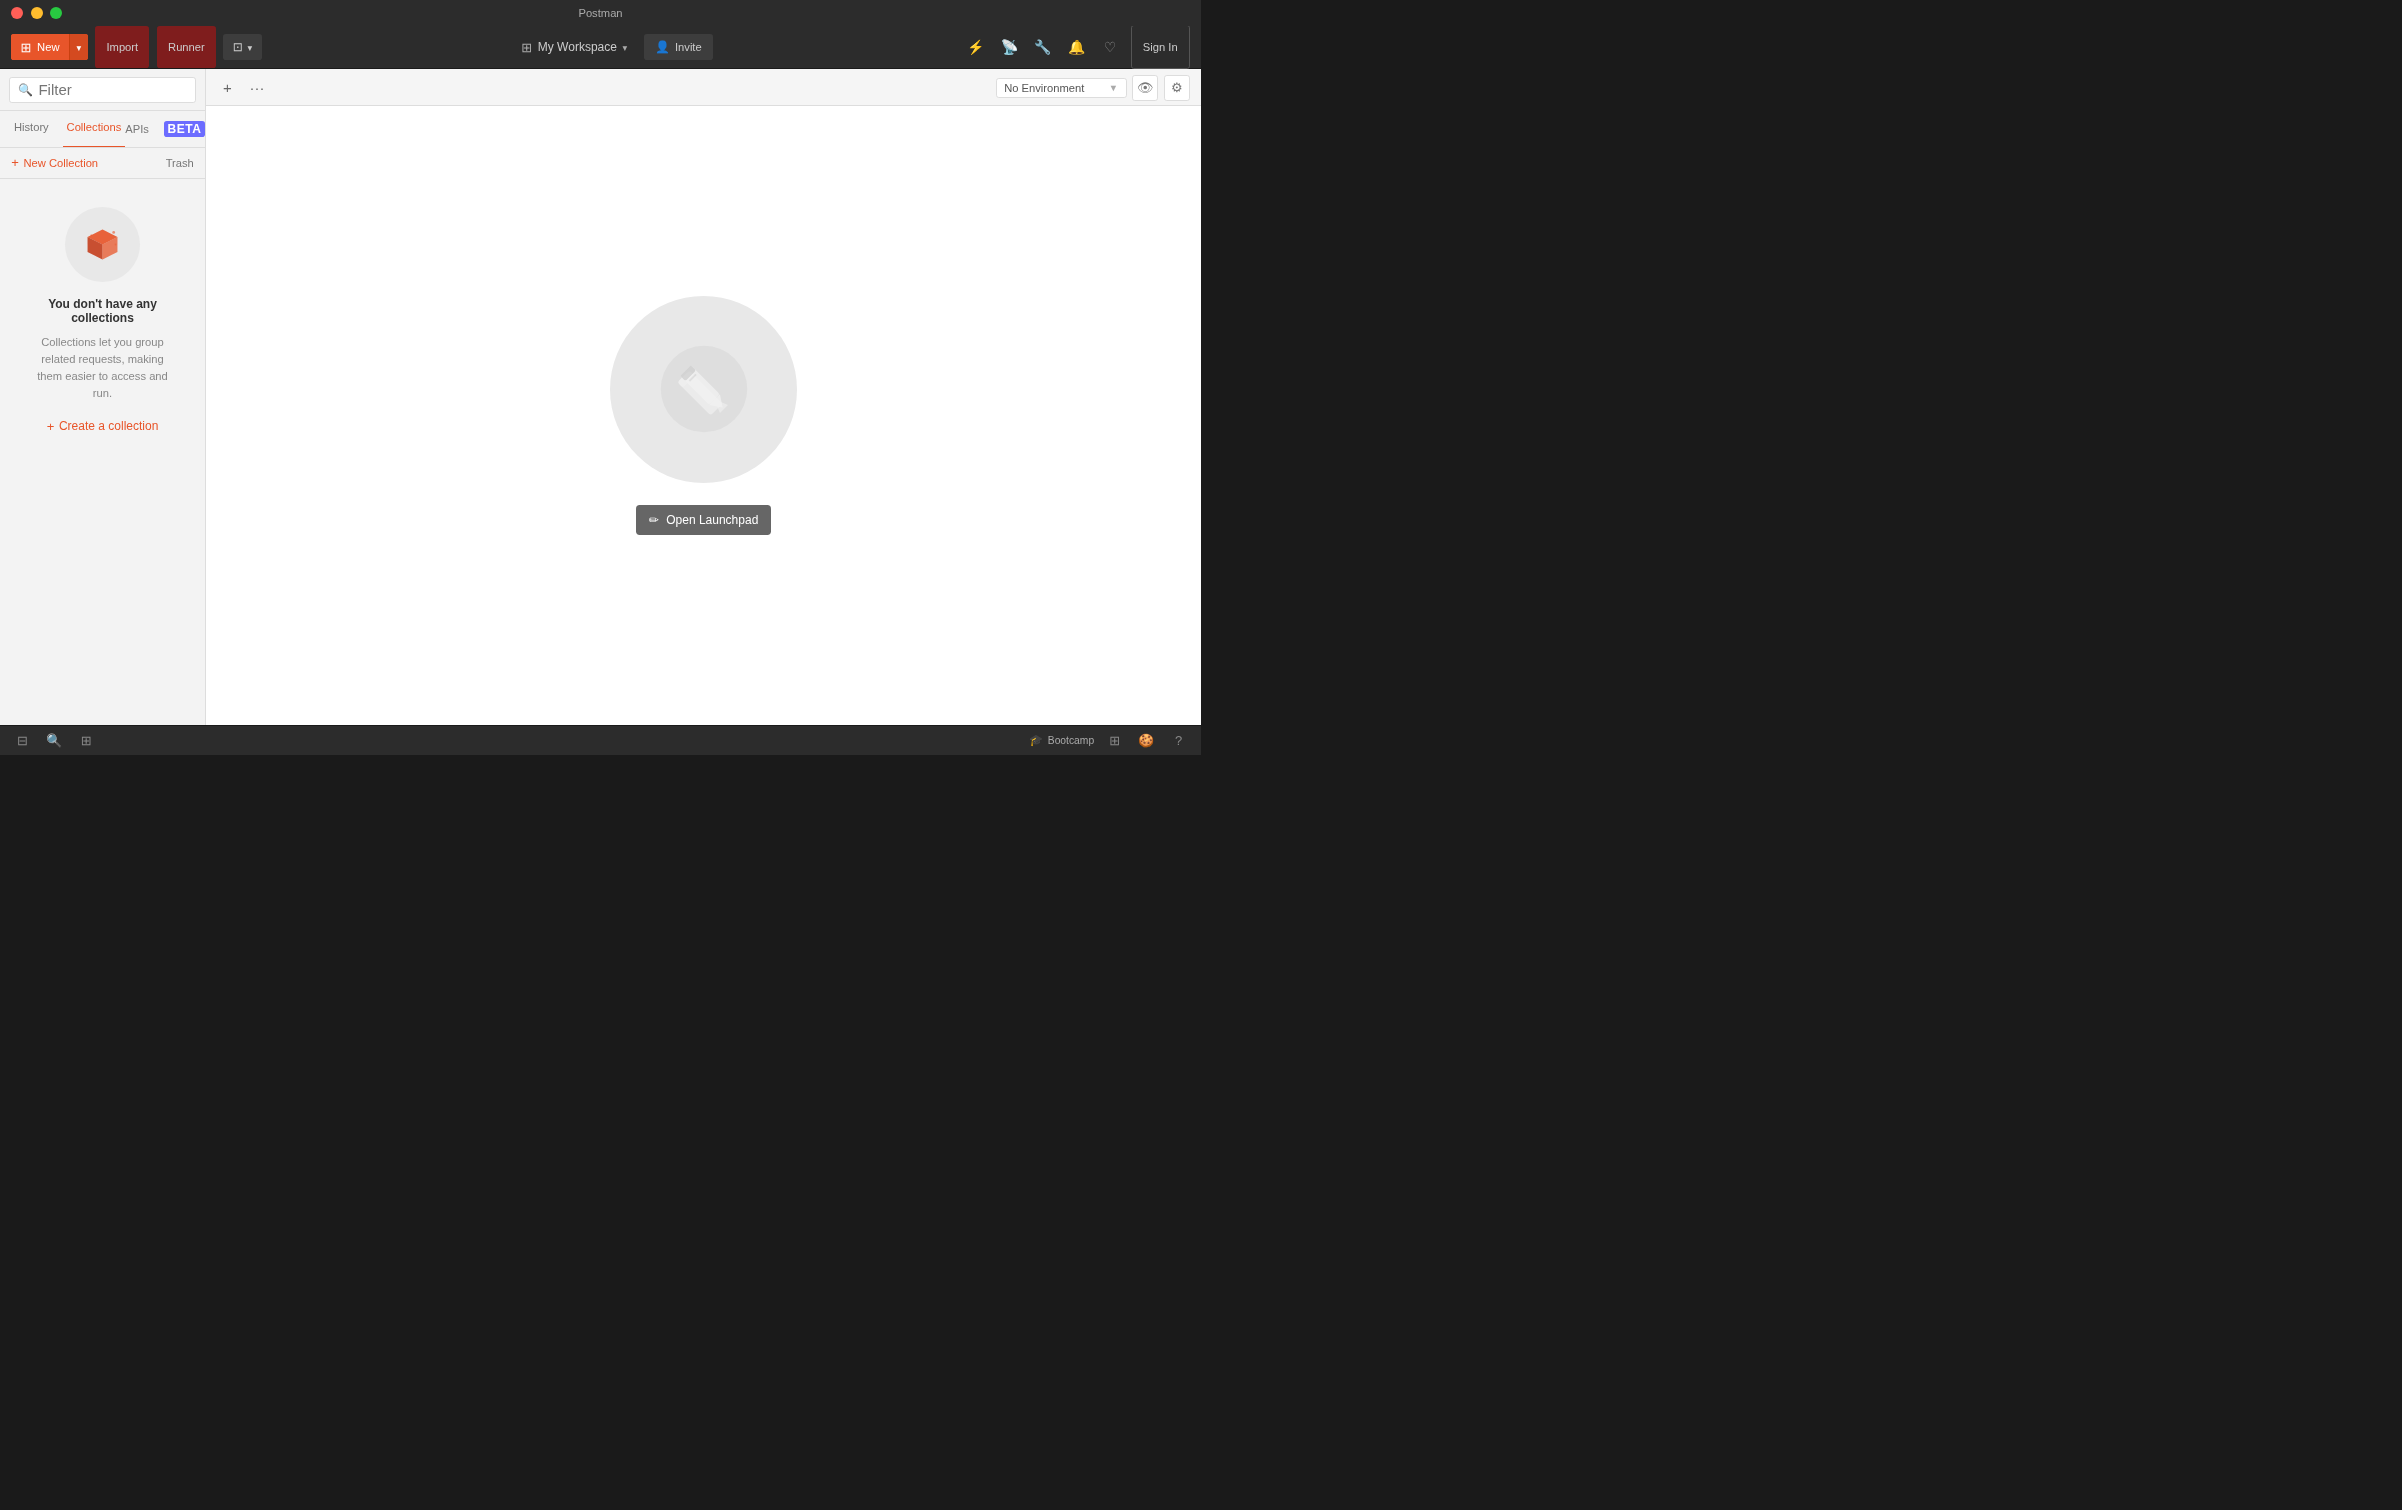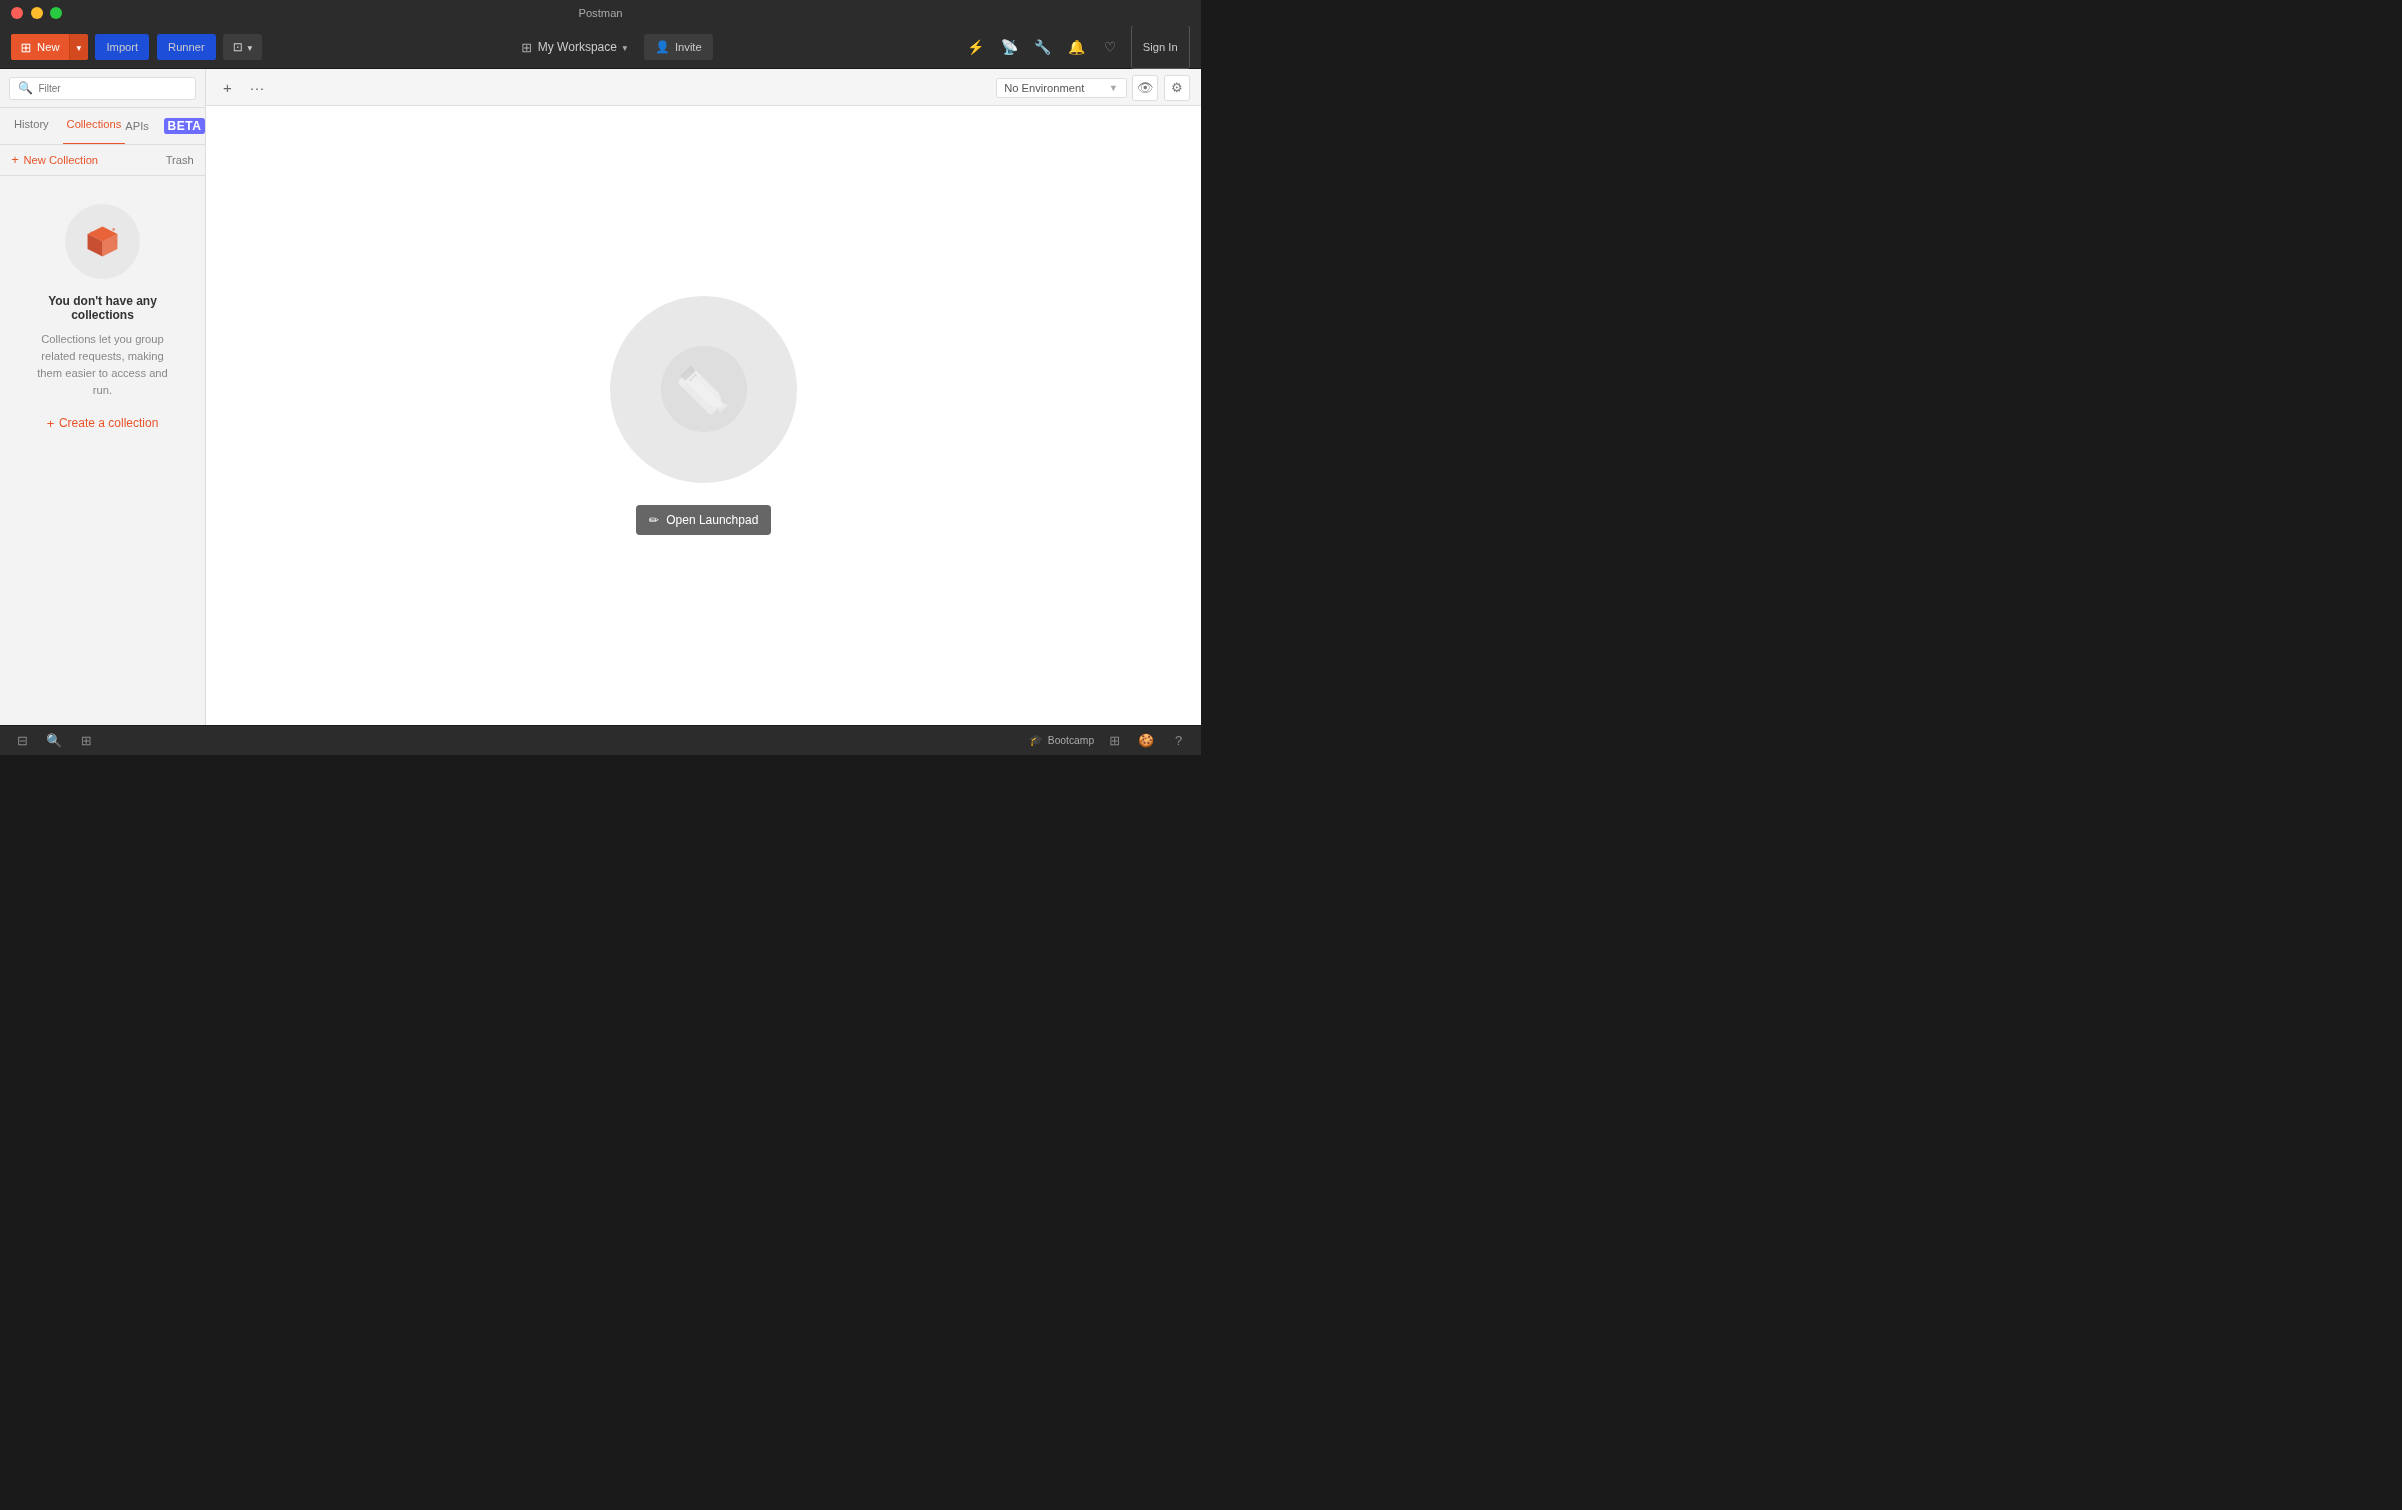--- a/index.html
+++ b/index.html
@@ -81,25 +81,25 @@
       display: flex;
       align-items: center;
       padding: 0 6.6px;
       height: 100%;
       background: #d44a20;
       border-left: 0.9px solid #c94010;
       color: white;
       font-size: 9.4px;
     }
     .btn-gray {
-      background: #1d4ed8;
+      background: #7f1d1d;
       color: #ccc;
       border: none;
       border-radius: 2.8px;
-      height: 26px;
+      height: 42px;
       padding: 0 11.2px;
       cursor: pointer;
       font-size: 11.2px;
     }
     .btn-intercept {
       background: #3d3d3d;
       color: #ccc;
       border: none;
       border-radius: 2.8px;
       height: 26px;
@@ -190,21 +190,21 @@
       background: white;
       border: 0.9px solid #ddd;
       border-radius: 2.8px;
       padding: 3.7px 7.5px;
       gap: 5.6px;
     }
     .search-wrap input {
       border: none;
       outline: none;
       background: transparent;
-      font-size: 10px;
+      font-size: 15px;
       color: #555;
       width: 100%;
     }
     .search-icon-char { color: #aaa; font-size: 12px; }
 
     
     .sidebar-tabs {
       display: flex;
       border-bottom: 0.9px solid #ddd;
       background: #f3f3f3;

